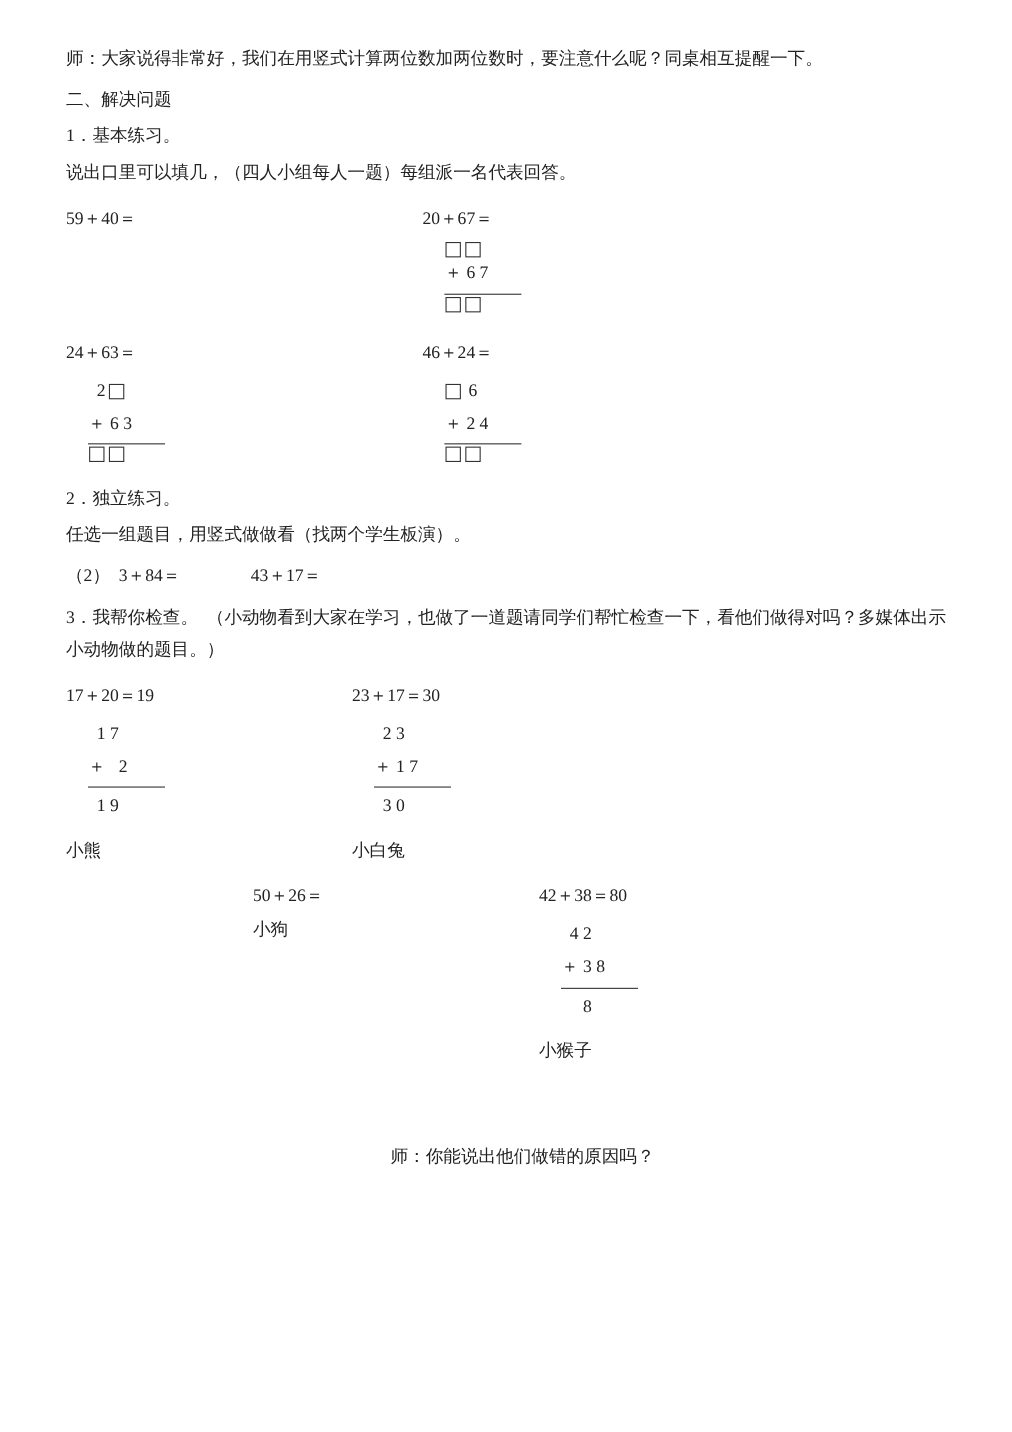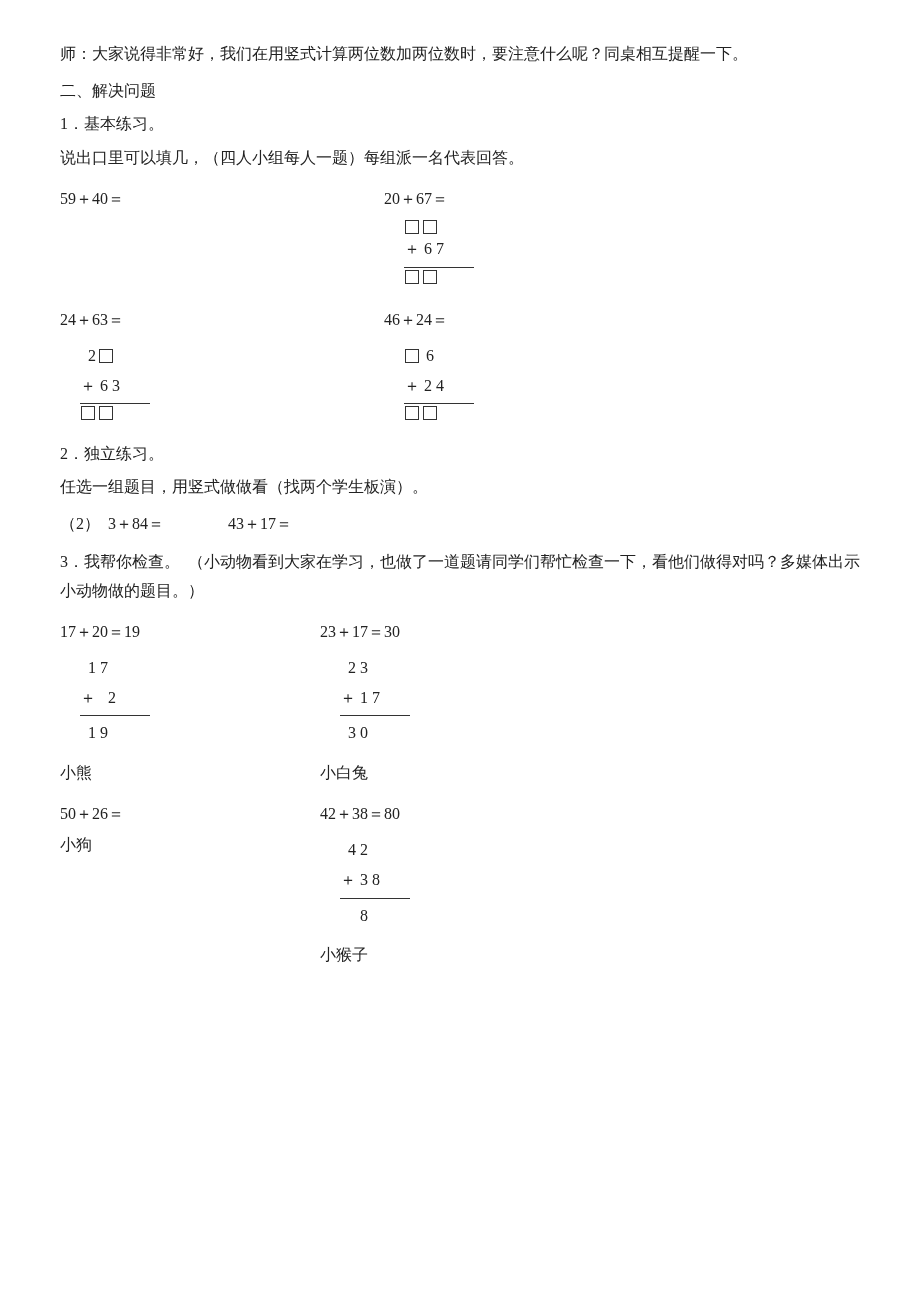--- a/index.html
+++ b/index.html
@@ -170,30 +170,31 @@
     <div class="vertical-calc">
       <div class="calc-row">&nbsp;&nbsp;2&nbsp;3</div>
       <div class="calc-row">＋&nbsp;1&nbsp;7</div>
       <div class="calc-line"></div>
       <div class="calc-row">&nbsp;&nbsp;3&nbsp;0</div>
     </div>
     <div class="animal-label">小白兔</div>
   </div>
 </div>
 
-<div style="display:flex; flex-direction:row; align-items:flex-end; gap:40px;">
+<div style="display:flex; flex-direction:column; align-items:center; gap:40px;">
   <div class="check-group" style="margin:0; gap:60px;">
     <div class="check-col">
       <div class="eq-label">50＋26＝</div>
       <div class="animal-label">小狗</div>
     </div>
     <div class="check-col">
       <div class="eq-label">42＋38＝80</div>
       <div class="vertical-calc">
         <div class="calc-row">&nbsp;&nbsp;4&nbsp;2</div>
         <div class="calc-row">＋&nbsp;3&nbsp;8</div>
         <div class="calc-line"></div>
         <div class="calc-row">&nbsp;&nbsp;&nbsp;&nbsp;&nbsp;8</div>
       </div>
       <div class="animal-label">小猴子</div>
     </div>
   </div>
+  <div class="right-note">师：你能说出他们做错的原因吗？</div>
 </div>
 
 </body></html>

